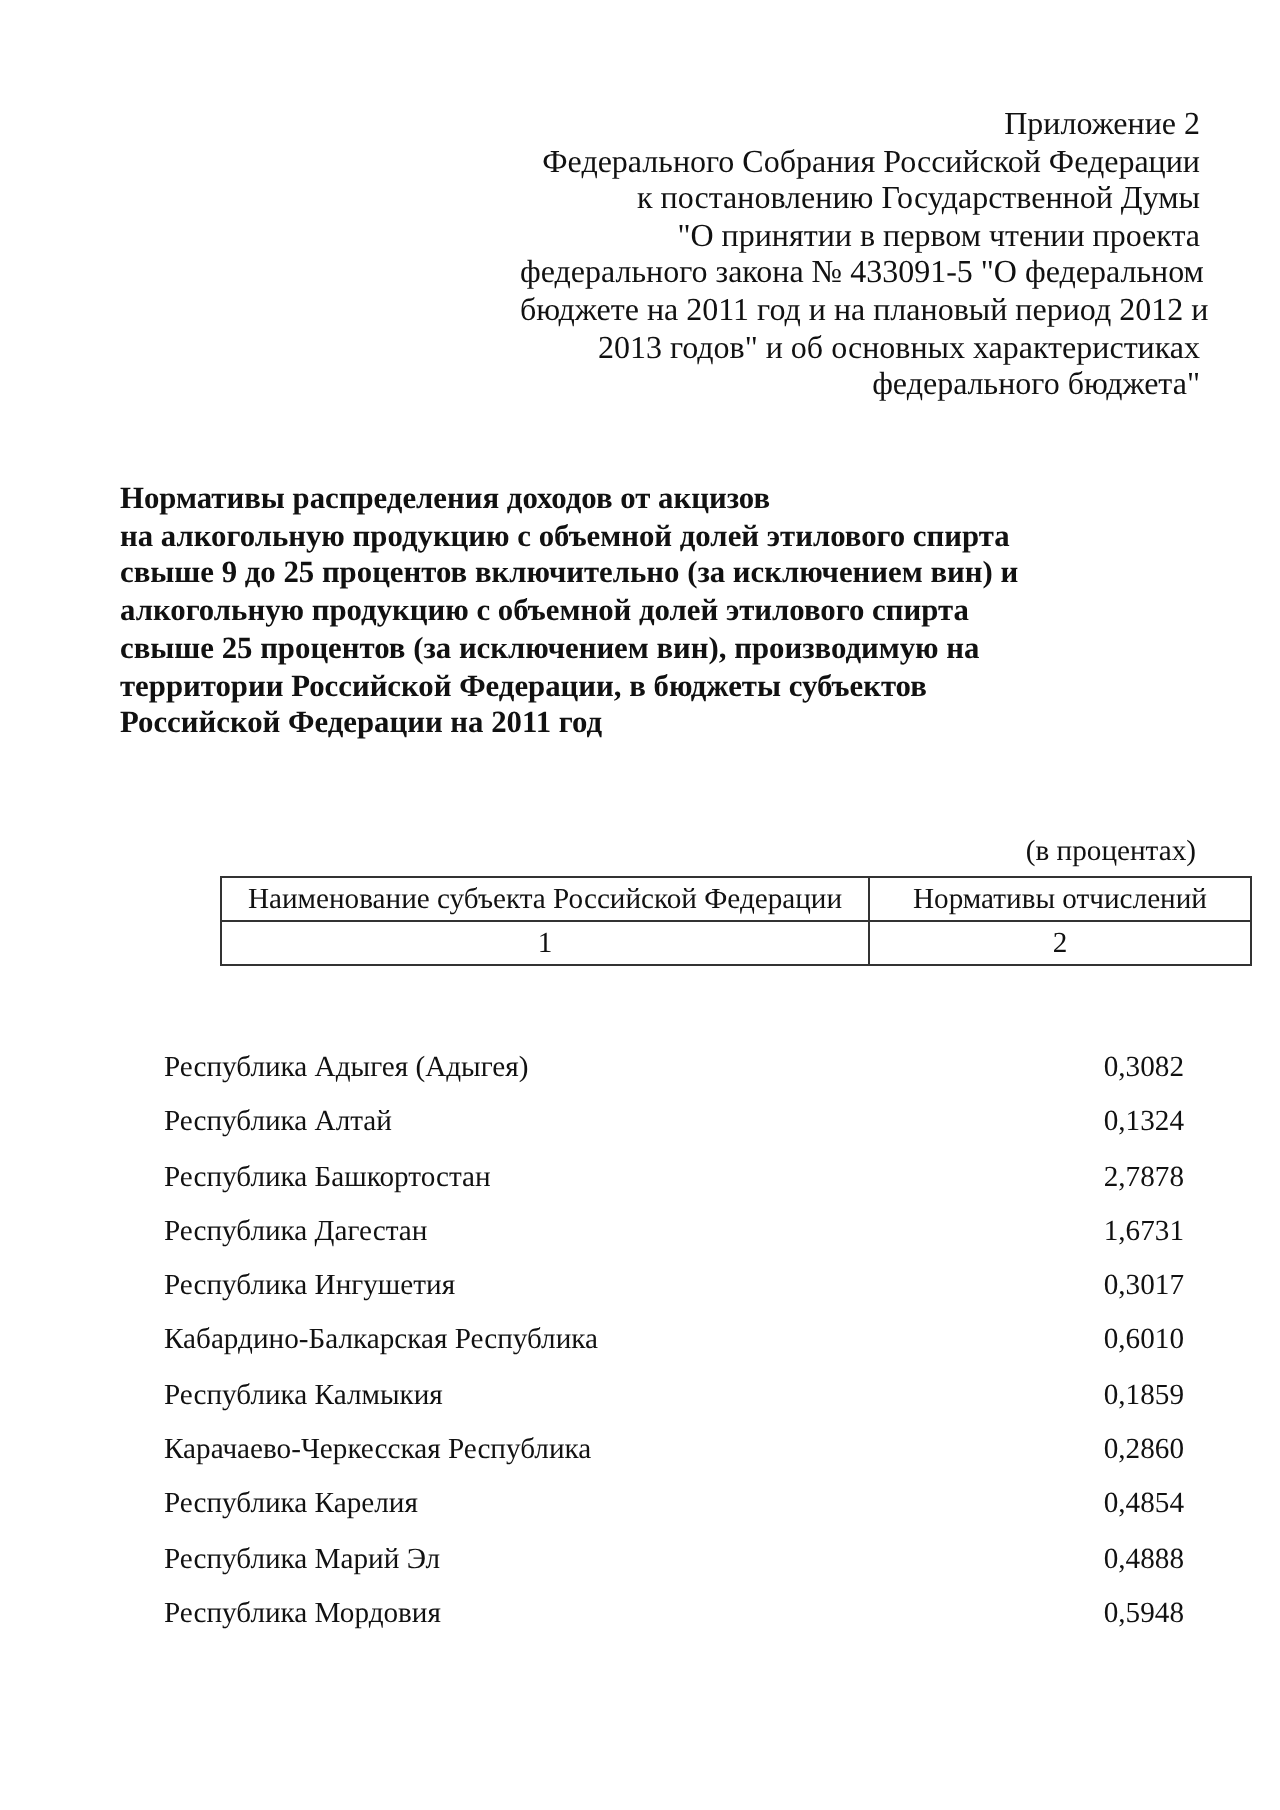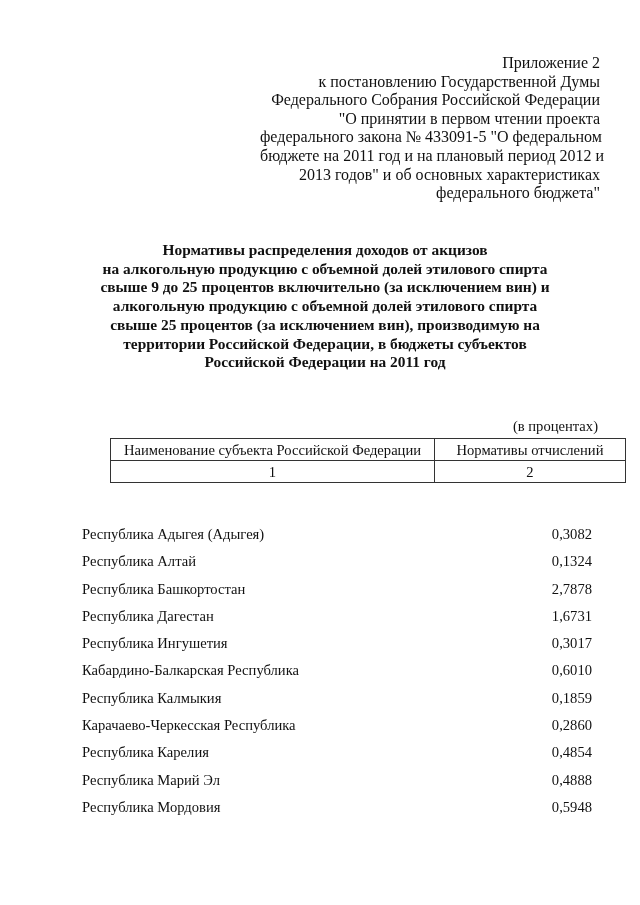--- a/index.html
+++ b/index.html
@@ -23,21 +23,21 @@
       text-align: right;
       font-size: 16px;
       line-height: 18.6px;
     }
     .appendix div { white-space: nowrap; }
     .title {
       position: absolute;
       left: 60px;
       width: 530px;
       top: 241px;
-      text-align: center;
+      text-align: left;
       font-weight: bold;
       font-size: 15.4px;
       line-height: 18.7px;
     }
     .title div { white-space: nowrap; }
     .units {
       position: absolute;
       right: 42px;
       top: 418px;
       font-size: 14.6px;
@@ -73,22 +73,22 @@
       font-size: 14.6px;
     }
     .row .name { white-space: nowrap; }
     .row .val { }
   </style>
 </head>
 <body>
 
 <div class="appendix">
   <div>Приложение 2</div>
+  <div>Федерального Собрания Российской Федерации</div>
   <div>к постановлению Государственной Думы</div>
-  <div>Федерального Собрания Российской Федерации</div>
   <div>"О принятии в первом чтении проекта</div>
   <div>федерального закона № 433091-5 "О федеральном</div>
   <div>бюджете на 2011 год и на плановый период 2012 и</div>
   <div>2013 годов" и об основных характеристиках</div>
   <div>федерального бюджета"</div>
 </div>
 
 <div class="title">
   <div>Нормативы распределения доходов от акцизов</div>
   <div>на алкогольную продукцию с объемной долей этилового спирта</div>

